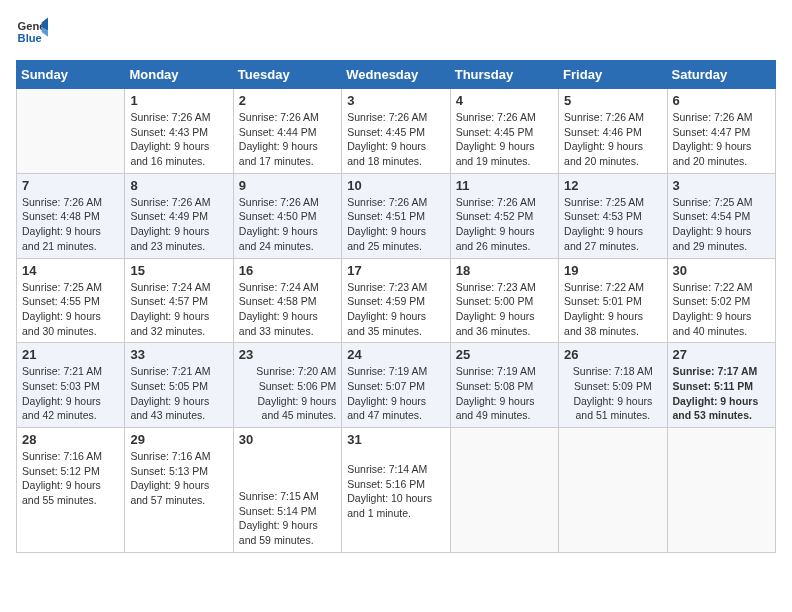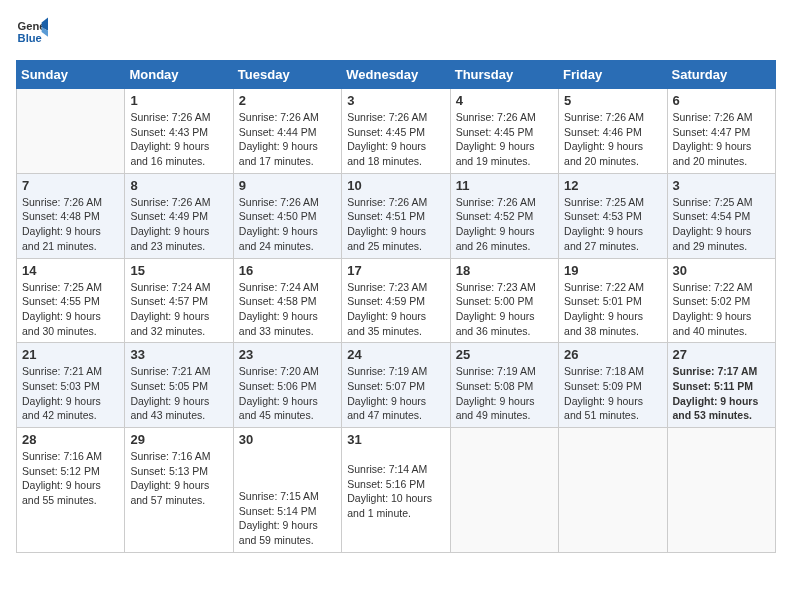--- a/index.html
+++ b/index.html
@@ -269,42 +269,42 @@
         </td>
         <td>
           <span class="day-num">33</span>
           <div class="day-info" style="white-space: pre-line;">Sunrise: 7:21 AM
 Sunset: 5:05 PM
 Daylight: 9 hours
 and 43 minutes.</div>
         </td>
         <td>
           <span class="day-num">23</span>
-          <div class="day-info" style="white-space: pre-line;">Sunrise: 7:20 AM
+          <div class="day-info" style="white-space: pre-line; text-align: right;">Sunrise: 7:20 AM
 Sunset: 5:06 PM
 Daylight: 9 hours
 and 45 minutes.</div>
         </td>
         <td>
           <span class="day-num">24</span>
           <div class="day-info" style="white-space: pre-line;">Sunrise: 7:19 AM
 Sunset: 5:07 PM
 Daylight: 9 hours
 and 47 minutes.</div>
         </td>
         <td>
           <span class="day-num">25</span>
           <div class="day-info" style="white-space: pre-line;">Sunrise: 7:19 AM
 Sunset: 5:08 PM
 Daylight: 9 hours
 and 49 minutes.</div>
         </td>
         <td>
           <span class="day-num">26</span>
-          <div class="day-info" style="white-space: pre-line;">Sunrise: 7:18 AM
+          <div class="day-info" style="white-space: pre-line; text-align: center;">Sunrise: 7:18 AM
 Sunset: 5:09 PM
 Daylight: 9 hours
 and 51 minutes.</div>
         </td>
         <td>
           <span class="day-num">27</span>
           <div class="day-info" style="white-space: pre-line; font-weight: bold;">Sunrise: 7:17 AM
 Sunset: 5:11 PM
 Daylight: 9 hours
 and 53 minutes.</div>

